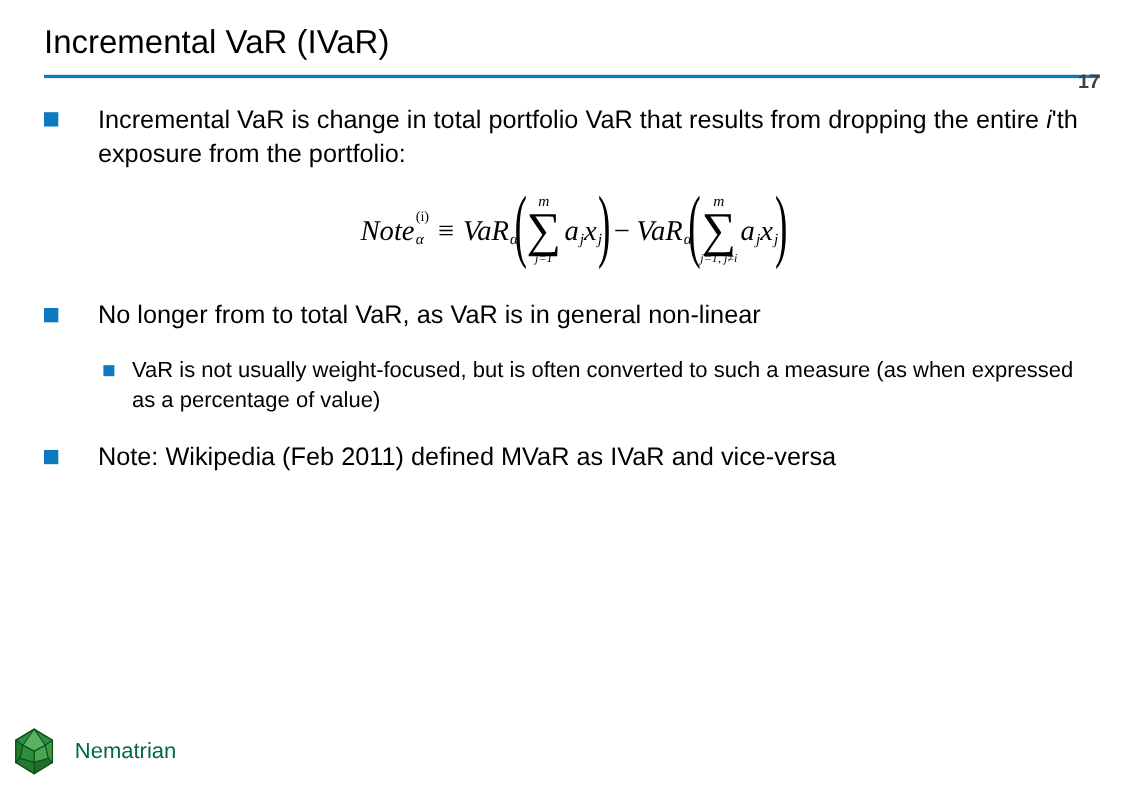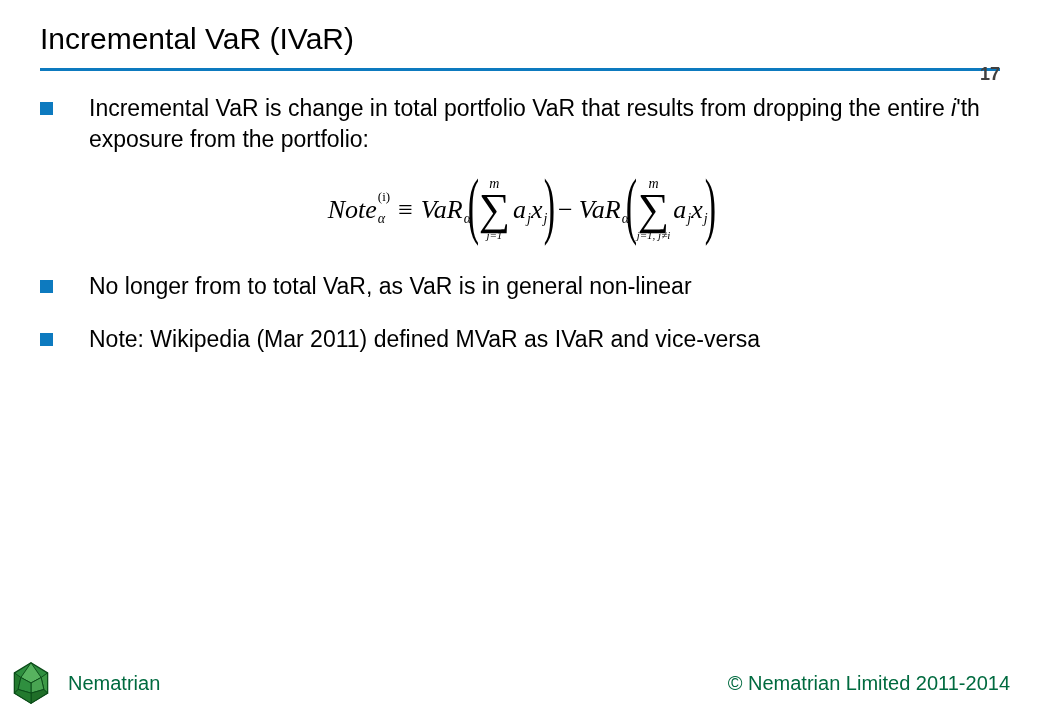--- a/index.html
+++ b/index.html
@@ -117,38 +117,41 @@
         <span class="paren">)</span>
       </span>
     </div>
 
     <div class="b1">
       <span class="sq"></span>
       <span class="txt">No longer from to total VaR, as VaR is in general non-linear</span>
     </div>
 
 
+    <div class="b2">
+      <span class="sq"></span>
+      <span class="txt">VaR is not usually weight-focused, but is often converted to such a measure (as when expressed as a percentage of value)</span>
+    </div>
 
     <div class="b1">
       <span class="sq"></span>
-      <span class="txt">Note: Wikipedia (Mar 2011) defined MVaR as IVaR and vice-versa</span>
+      <span class="txt">Note: Wikipedia (Feb 2011) defined MVaR as IVaR and vice-versa</span>
     </div>
 
   </div>
 
   <div class="footer">
     <div class="brandwrap">
       <svg width="46" height="46" viewBox="0 0 100 100">
         <polygon points="50,6 86,28 86,72 50,94 14,72 14,28" fill="#2f8f3f" stroke="#0a4a18" stroke-width="3"></polygon>
         <polygon points="50,6 72,38 50,50 28,38" fill="#57b35f" stroke="#0a4a18" stroke-width="2"></polygon>
         <polygon points="86,28 72,38 78,64 86,72" fill="#3d9a46" stroke="#0a4a18" stroke-width="2"></polygon>
         <polygon points="14,28 28,38 22,64 14,72" fill="#237a2e" stroke="#0a4a18" stroke-width="2"></polygon>
         <polygon points="50,50 72,38 78,64 50,72" fill="#49a552" stroke="#0a4a18" stroke-width="2"></polygon>
         <polygon points="50,50 28,38 22,64 50,72" fill="#2f8f3f" stroke="#0a4a18" stroke-width="2"></polygon>
         <polygon points="50,72 78,64 86,72 50,94" fill="#1f6e28" stroke="#0a4a18" stroke-width="2"></polygon>
         <polygon points="50,72 22,64 14,72 50,94" fill="#237a2e" stroke="#0a4a18" stroke-width="2"></polygon>
       </svg>
       <span>Nematrian</span>
     </div>
-    <div>© Nematrian Limited 2011-2014</div>
   </div>
 
 </div>
 
 </body></html>

